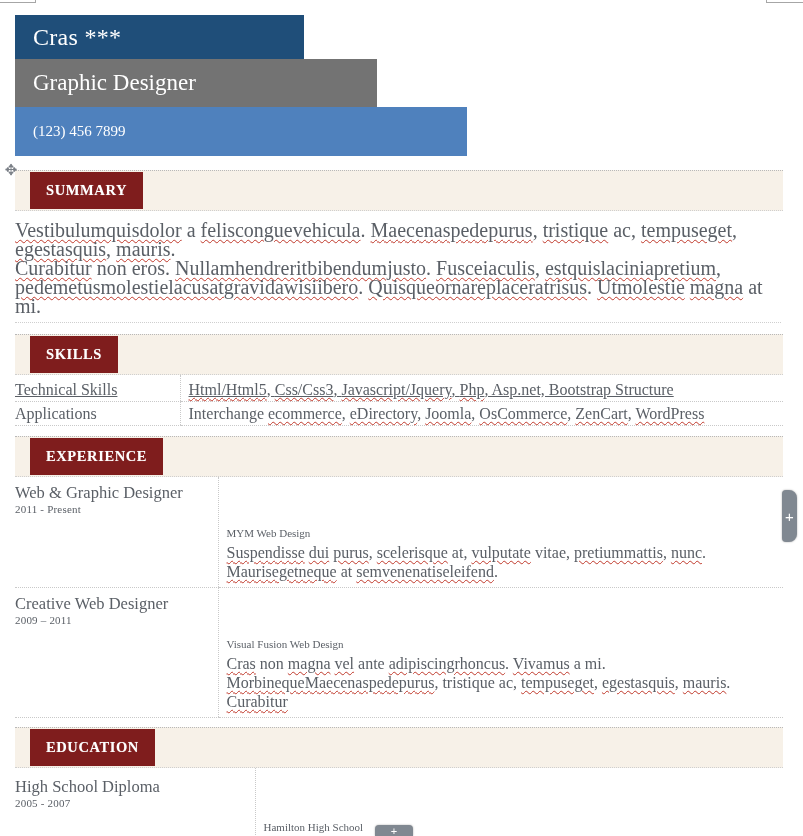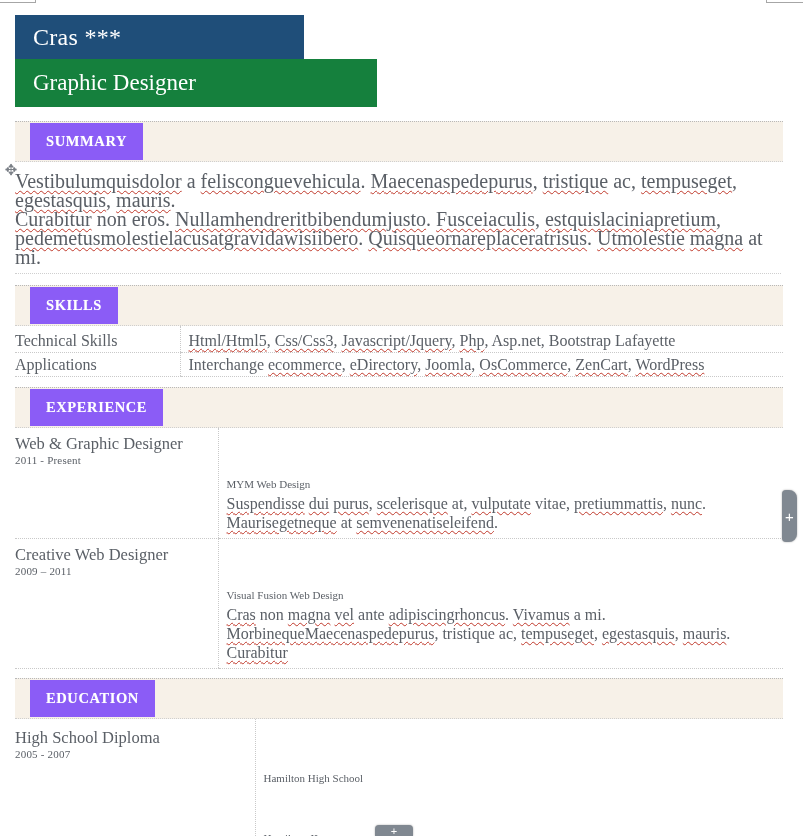--- a/index.html
+++ b/index.html
@@ -34,37 +34,37 @@
   .insert-bottom{left:375px;bottom:0px;width:38px;height:11px;border-radius:4px 4px 0 0;font-size:11px;}
 
   
   .hdr{margin:0 0 0 0;}
   .bar{color:#ffffff;display:flex;align-items:center;box-sizing:border-box;}
   .bar-name{
     background:#1f4e79;width:289px;height:44px;margin-left:15px;
     font-size:24px;padding-left:18px;letter-spacing:.3px;
   }
   .bar-title{
-    background:#15803d;width:362px;height:48px;margin-left:15px;
+    background:#737373;width:362px;height:48px;margin-left:15px;
     font-size:23px;padding-left:18px;
   }
   .bar-phone{
     background:#4f81bd;width:452px;height:49px;margin-left:15px;
     font-size:15px;padding-left:18px;
   }
 
   
   .section-band{
     background:#f7f1e8;margin:0 20px 0 15px;height:41px;
     display:flex;align-items:stretch;
     border-top:1px dotted #b8b8b8;border-bottom:1px dotted #cfcfcf;
     box-sizing:border-box;
   }
   .section-chip{
-    background:#8b5cf6;color:#fff;display:flex;align-items:center;justify-content:center;
+    background:#7f1d1d;color:#fff;display:flex;align-items:center;justify-content:center;
     font-family:"Liberation Serif",serif;font-weight:bold;font-size:14.5px;
     letter-spacing:.6px;padding:0 16px;margin:1px 0 1px 15px;
     text-shadow:0 0 1px rgba(255,255,255,.35);
   }
 
   
   .sp{ 
     text-decoration:underline;
     text-decoration-style:wavy;
     text-decoration-color:#c0392b;
@@ -83,21 +83,21 @@
     border:1px dotted #c9c9c9;padding:2px 6px 2px 0;
   }
   .tbl .lead{padding-left:0;}
   .tbl .body{padding-left:8px;}
 
   
   .tbl-skills{margin-top:0px;}
   .tbl-skills td{border-left:none;border-right:none;border-top:none;}
   .tbl-skills col.c1{width:165px;}
   .tbl-skills .body{border-left:1px dotted #c9c9c9;padding-left:8px;}
-  .tbl-skills tr:first-child td{padding-top:5px;}
+  .tbl-skills tr:first-child td{padding-top:5px;text-decoration:underline;}
 
   
   .tbl-exp col.c1{width:203px;}
   .tbl-edu col.c1{width:240px;}
   .tbl-exp td,.tbl-edu td{border-left:none;border-right:none;border-top:none;padding-top:6px;padding-bottom:6px;}
   .tbl-exp .body,.tbl-edu .body{border-left:1px dotted #c9c9c9;}
   .role{font-size:16.5px;line-height:19px;}
   .dates{font-size:11px;line-height:15px;letter-spacing:.2px;}
   .org{font-size:11px;line-height:20px;margin-top:40px;}
   .desc{font-size:16px;line-height:19px;}
@@ -118,20 +118,21 @@
     <span>+</span>
   </div>
   <div class="insert-btn insert-bottom">
     <span>+</span>
   </div>
 
   <div class="hdr">
     <div style="height:15px"></div>
     <div class="bar bar-name">Cras ***</div>
     <div class="bar bar-title">Graphic Designer</div>
+    <div class="bar bar-phone">(123) 456 7899</div>
   </div>
 
   <div style="height:14px"></div>
 
   <div class="section-band">
     <div class="section-chip">SUMMARY</div>
   </div>
 
   <div class="para">
     <span class="sp">Vestibulumquisdolor</span><span> a </span><span class="sp">felisconguevehicula</span><span>. </span><span class="sp">Maecenaspedepurus</span><span>, </span><span class="sp">tristique</span><span> ac, </span><span class="sp">tempuseget</span><span>, </span><span class="sp">egestasquis</span><span>, </span><span class="sp">mauris</span><span>.</span><br>
@@ -147,21 +148,21 @@
 
   <table class="tbl tbl-skills">
     <colgroup>
         <col class="c1">
         <col>
       </colgroup>
     <tbody>
       <tr>
         <td class="lead">Technical Skills</td>
         <td class="body">
-          <span class="sp">Html/Html5</span><span>, </span><span class="sp">Css/Css3</span><span>, </span><span class="sp">Javascript/Jquery</span><span>, </span><span class="sp">Php</span><span>, Asp.net, Bootstrap Lafayette</span>
+          <span class="sp">Html/Html5</span><span>, </span><span class="sp">Css/Css3</span><span>, </span><span class="sp">Javascript/Jquery</span><span>, </span><span class="sp">Php</span><span>, Asp.net, Bootstrap Structure</span>
         </td>
       </tr>
       <tr>
         <td class="lead">Applications</td>
         <td class="body">
           <span>Interchange </span><span class="sp">ecommerce</span><span>, </span><span class="sp">eDirectory</span><span>, </span><span class="sp">Joomla</span><span>, </span><span class="sp">OsCommerce</span><span>, </span><span class="sp">ZenCart</span><span>, </span><span class="sp">WordPress</span>
         </td>
       </tr>
     </tbody>
   </table>

